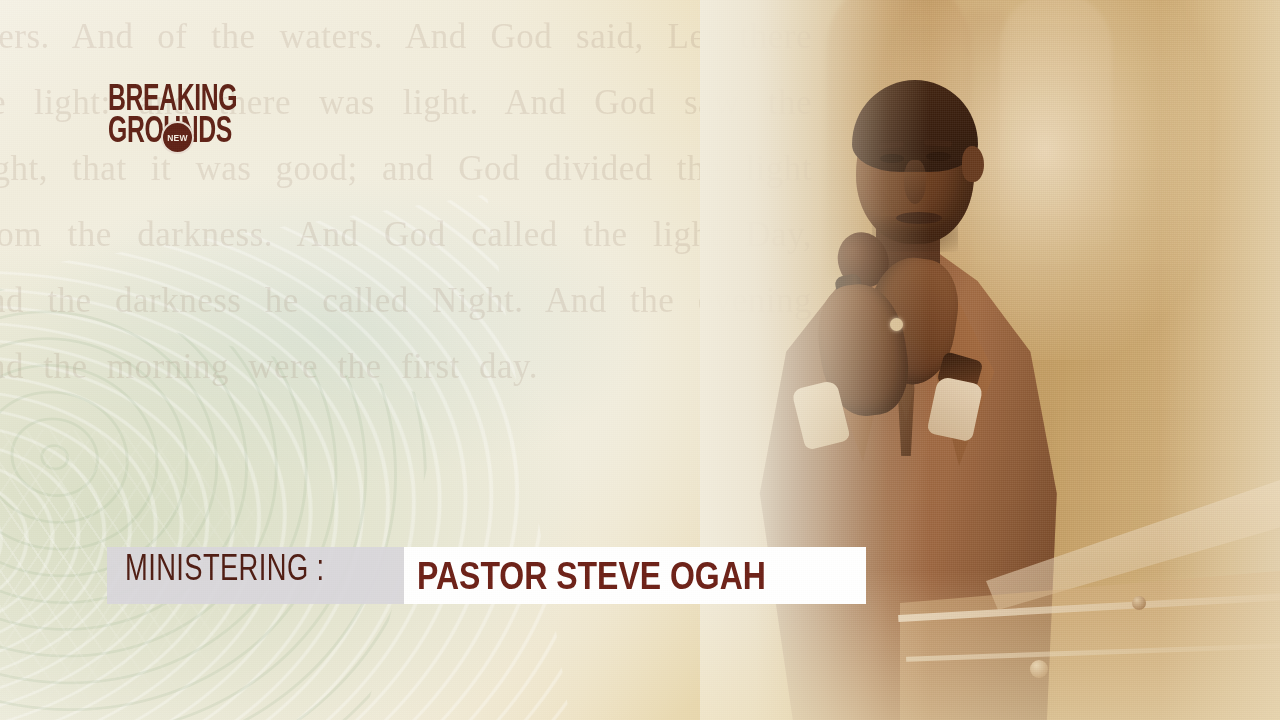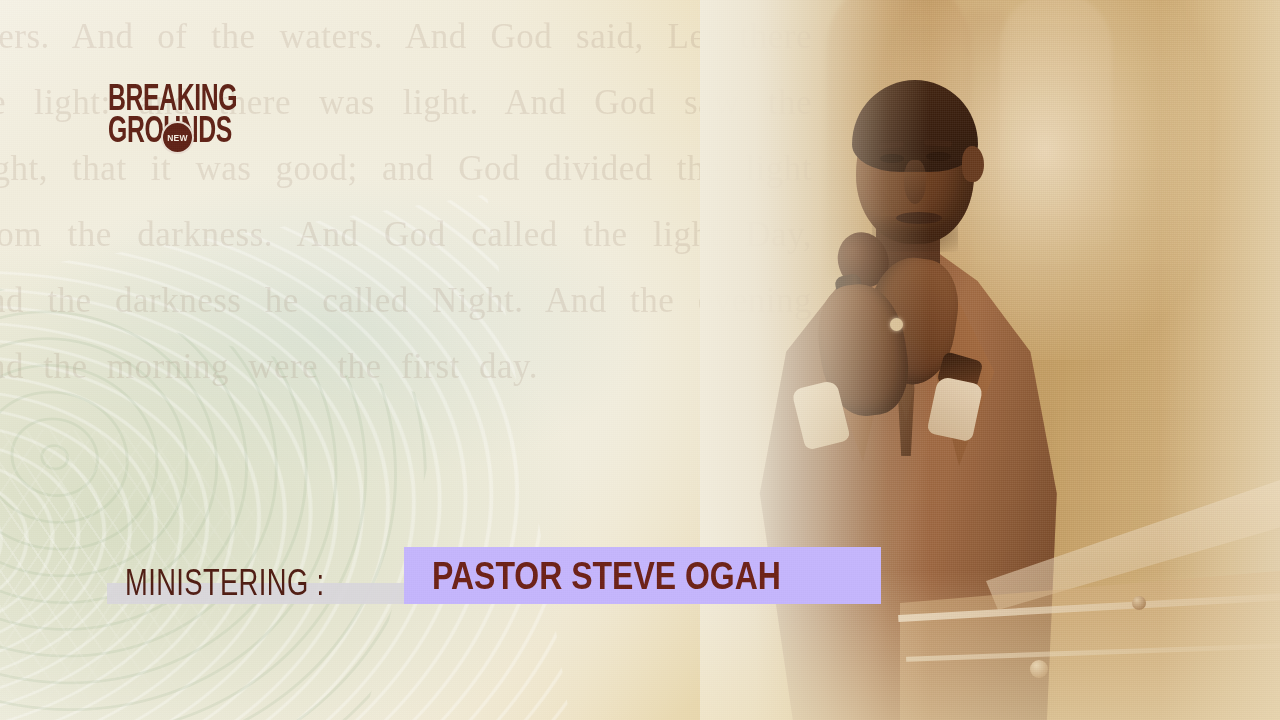--- a/index.html
+++ b/index.html
@@ -365,39 +365,38 @@
     text-shadow: 0 3px 7px rgba(120,80,50,0.22);
   }
 
   .minister-bar {
     position: absolute; left: 107px; top: 547px;
     height: 57px;
     display: flex; align-items: stretch;
   }
   .minister-label {
     background: rgba(216,214,219,0.93);
-    display: flex; align-items: flex-end;
+    display: flex; align-items: flex-start;
     padding: 0 16px 0 18px;
-    margin-top: 36px;
   }
   .minister-label span {
     font-family: "Liberation Sans", sans-serif;
     font-weight: 400;
     font-size: 36px;
     letter-spacing: 0.5px;
     color: #4e1b11;
     transform: scaleX(0.76);
     transform-origin: left center;
     white-space: nowrap;
     display: inline-block;
   }
   .minister-name {
-    background: #c4b5fd;
+    background: #ffffff;
     display: flex; align-items: center;
-    padding: 0 24px 0 28px;
+    padding: 0 24px 0 13px;
   }
   .minister-name span {
     font-family: "Liberation Sans", sans-serif;
     font-weight: 700;
     font-size: 39px;
     letter-spacing: 0px;
     color: #6c2016;
     transform: scaleX(0.82);
     transform-origin: left center;
     white-space: nowrap;

